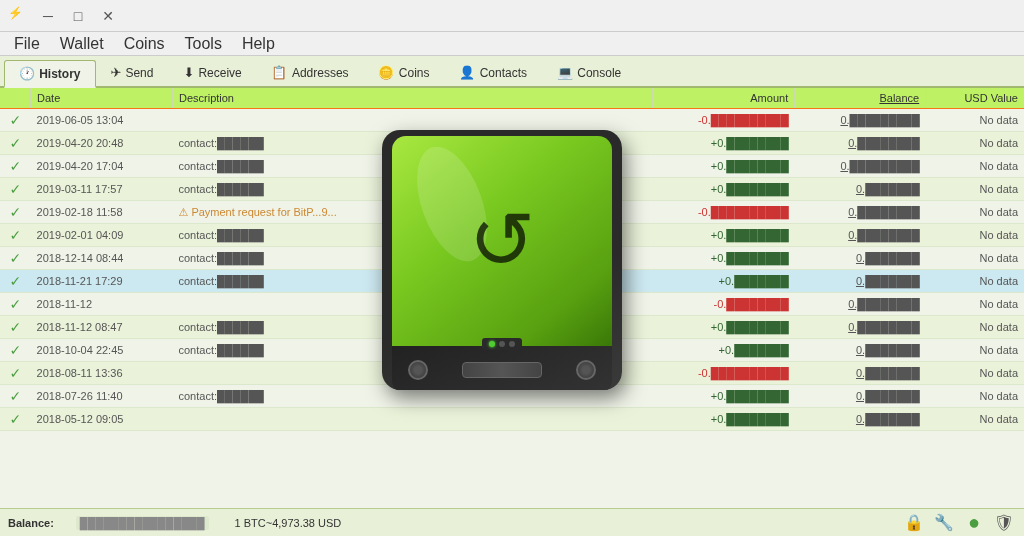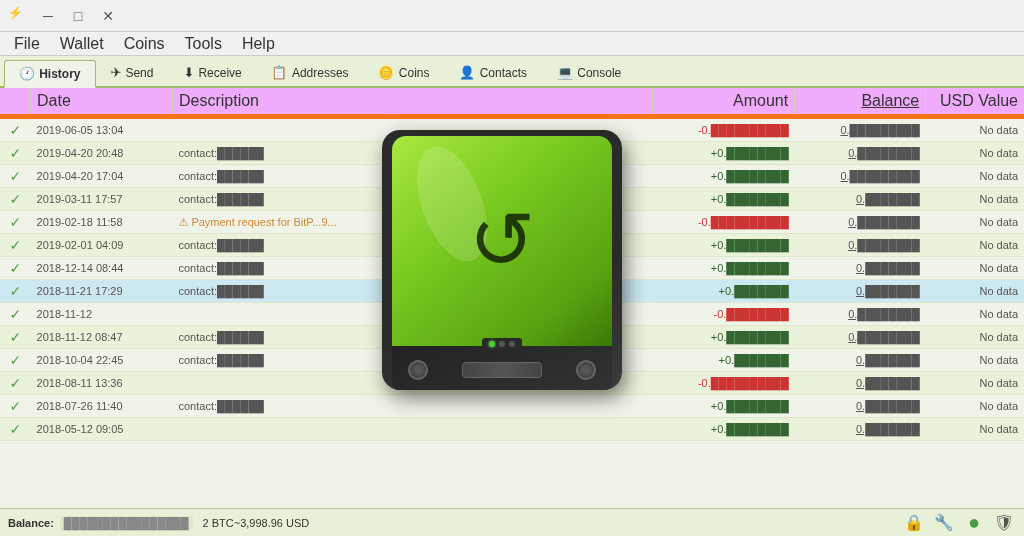--- a/index.html
+++ b/index.html
@@ -86,27 +86,27 @@
       width: 100%;
       height: 100%;
       overflow-y: auto;
       overflow-x: hidden;
     }
     table {
       width: 100%;
       border-collapse: collapse;
     }
     thead th {
-      background: #f0abfc;
-      border-bottom: 5px solid #f97316;
+      background: #bef264;
+      border-bottom: 1px solid #f97316;
       border-right: 1px solid #ccd8b0;
       padding: 4px 6px;
       text-align: left;
       font-weight: normal;
-      font-size: 16px;
+      font-size: 11px;
       color: #333;
       position: sticky;
       top: 0;
       z-index: 10;
     }
     thead th:last-child { border-right: none; }
     tbody tr {
       border-bottom: 1px solid #dce8cc;
     }
     tbody tr:nth-child(even) { background: #eaf2da; }
@@ -130,21 +130,21 @@
     .check-icon { color: #4a9e3f; font-size: 14px; }
 
     
     .statusbar {
       height: 28px;
       background: #e8f0d8;
       border-top: 1px solid #b8cc90;
       display: flex;
       align-items: center;
       padding: 0 8px;
-      gap: 6px;
+      gap: 22px;
       font-size: 11px;
       color: #555;
     }
     .status-balance-label { color: #333; font-weight: bold; }
     .status-balance-val { color: #888; background: #dde8cc; padding: 1px 4px; border-radius: 2px; }
     .status-btc { color: #333; margin-left: 4px; }
     .status-right { margin-left: auto; display: flex; align-items: center; gap: 6px; }
     .status-icon-btn {
       width: 24px; height: 24px;
       display: flex; align-items: center; justify-content: center;
@@ -429,20 +429,20 @@
         <div class="hdd-connector"></div>
         <div class="hdd-port-circle"></div>
       </div>
     </div>
   </div>
 </div>
 
 <div class="statusbar">
   <span class="status-balance-label">Balance:</span>
   <span class="status-balance-val">████████████████</span>
-  <span class="status-btc">2 BTC~3,998.96 USD</span>
+  <span class="status-btc">1 BTC~4,973.38 USD</span>
   <div class="status-right">
     <span class="status-icon-btn">🔒</span>
     <span class="status-icon-btn">🔧</span>
     <span class="status-icon-btn" style="color:#4a9e3f; font-size:20px;">●</span>
     <span class="status-icon-btn">🛡</span>
   </div>
 </div>
 
 </body></html>

